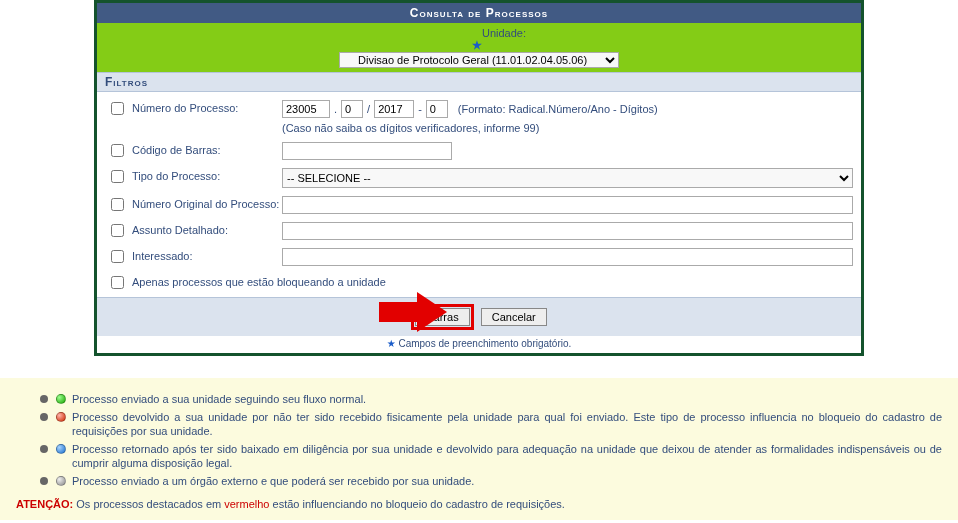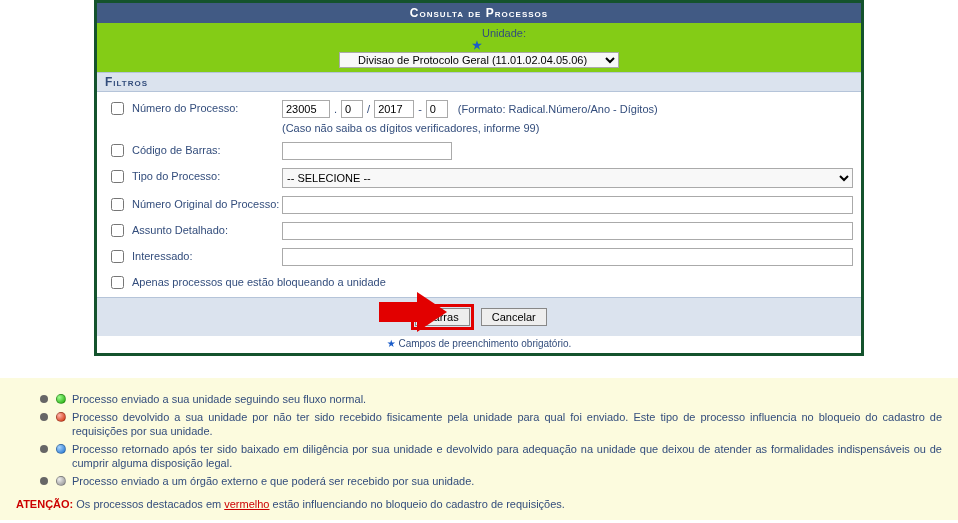--- a/index.html
+++ b/index.html
@@ -40,21 +40,21 @@
     .bullet-outer { width: 8px; height: 8px; margin: 3px 8px 0 0; border-radius: 50%; background: #666; flex-shrink: 0; }
     .status-dot { width: 10px; height: 10px; border-radius: 50%; margin: 2px 6px 0 0; flex-shrink: 0; border: 1px solid rgba(0,0,0,0.25); }
     .dot-green { background: radial-gradient(circle at 30% 30%, #9bff8f, #19a500); }
     .dot-red { background: radial-gradient(circle at 30% 30%, #ffb3a7, #cc2800); }
     .dot-yellow { background: radial-gradient(circle at 30% 30%, #fff79b, #d8b600); }
     .dot-blue { background: radial-gradient(circle at 30% 30%, #a7d3ff, #1a6fcc); }
     .dot-gray { background: radial-gradient(circle at 30% 30%, #eee, #8a8a8a); }
     .legend-text { color: #334d7c; text-align: justify; flex: 1; }
     .atencao-line { margin-top: 10px; color: #334d7c; }
     .atencao-label { color: #c00; font-weight: bold; }
-    .vermelho { color: #c00; text-decoration: underline; }
+    .vermelho { color: #c00; }
   </style>
 </head>
 <body>
 
 <div class="container">
   <div class="header">Consulta de Processos</div>
 
   <div class="unidade-row">
     <label style="margin-left:54px;">Unidade:</label>
     <span class="star">★</span>

